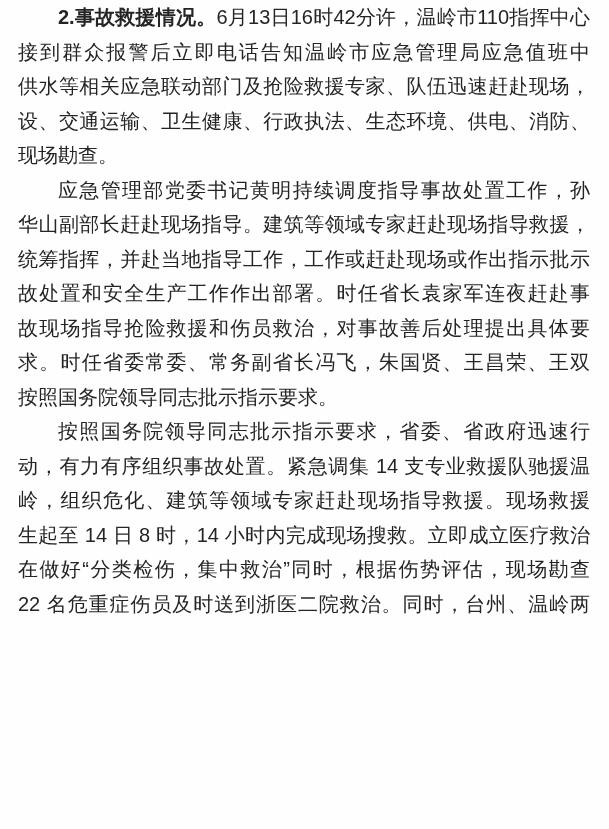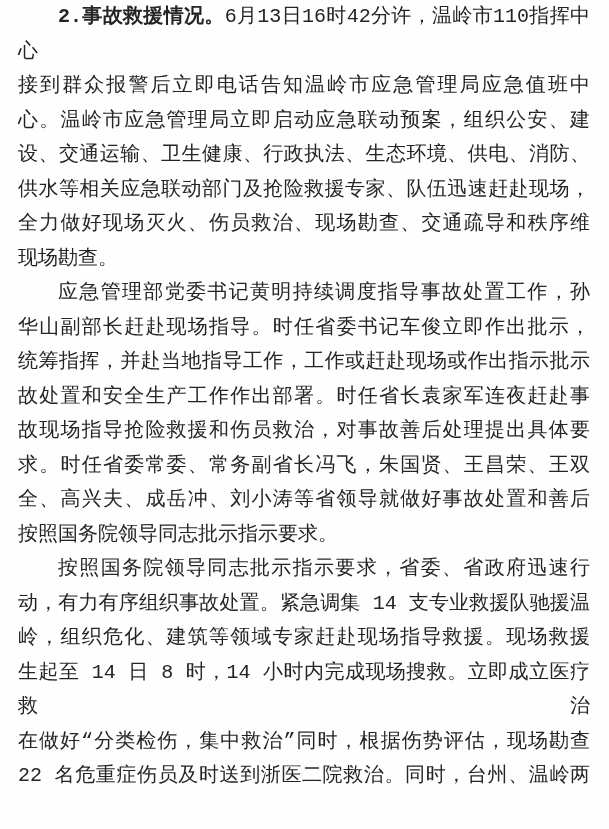--- a/index.html
+++ b/index.html
@@ -8,21 +8,21 @@
     background: #ffffff;
   }
   .page {
     position: relative;
     width: 609px;
     height: 829px;
     box-sizing: border-box;
     padding: 0 19px 0 18px;
     background: #fefefe;
     color: #242424;
-    font-family: Liberation Mono, monospace;
+    font-family: Liberation Sans, sans-serif;
     font-size: 20px;
     line-height: 34.5px;
     overflow: hidden;
   }
   .para { margin: 0; }
   .line {
     text-align: justify;
     text-align-last: justify;
     white-space: normal;
   }
@@ -31,35 +31,32 @@
   .bold { font-weight: bold; }
 </style>
 </head>
 <body>
 
 <div class="page">
 
   <div class="para">
     <div class="line indent"><span class="bold">2.事故救援情况。</span><span>6月13日16时42分许，温岭市110指挥中心</span></div>
     <div class="line">接到群众报警后立即电话告知温岭市应急管理局应急值班中</div>
-    <div class="line">心。温岭市应急管理局立即启动应急联动预案，组织公安、建</div>
+    <div class="line">供水等相关应急联动部门及抢险救援专家、队伍迅速赶赴现场，</div>
     <div class="line">设、交通运输、卫生健康、行政执法、生态环境、供电、消防、</div>
-    <div class="line">供水等相关应急联动部门及抢险救援专家、队伍迅速赶赴现场，</div>
-    <div class="line">全力做好现场灭火、伤员救治、现场勘查、交通疏导和秩序维</div>
     <div class="line para-end">现场勘查。</div>
   </div>
 
   <div class="para">
     <div class="line indent">应急管理部党委书记黄明持续调度指导事故处置工作，孙</div>
-    <div class="line">华山副部长赶赴现场指导。时任省委书记车俊立即作出批示，</div>
+    <div class="line">华山副部长赶赴现场指导。建筑等领域专家赶赴现场指导救援，</div>
     <div class="line">统筹指挥，并赴当地指导工作，工作或赶赴现场或作出指示批示</div>
     <div class="line">故处置和安全生产工作作出部署。时任省长袁家军连夜赶赴事</div>
     <div class="line">故现场指导抢险救援和伤员救治，对事故善后处理提出具体要</div>
     <div class="line">求。时任省委常委、常务副省长冯飞，朱国贤、王昌荣、王双</div>
-    <div class="line">全、高兴夫、成岳冲、刘小涛等省领导就做好事故处置和善后</div>
     <div class="line para-end">按照国务院领导同志批示指示要求。</div>
   </div>
 
   <div class="para">
     <div class="line indent">按照国务院领导同志批示指示要求，省委、省政府迅速行</div>
     <div class="line">动，有力有序组织事故处置。紧急调集 14 支专业救援队驰援温</div>
     <div class="line">岭，组织危化、建筑等领域专家赶赴现场指导救援。现场救援</div>
     <div class="line">生起至 14 日 8 时，14 小时内完成现场搜救。立即成立医疗救治</div>
     <div class="line">在做好“分类检伤，集中救治”同时，根据伤势评估，现场勘查</div>
     <div class="line">22 名危重症伤员及时送到浙医二院救治。同时，台州、温岭两</div>

